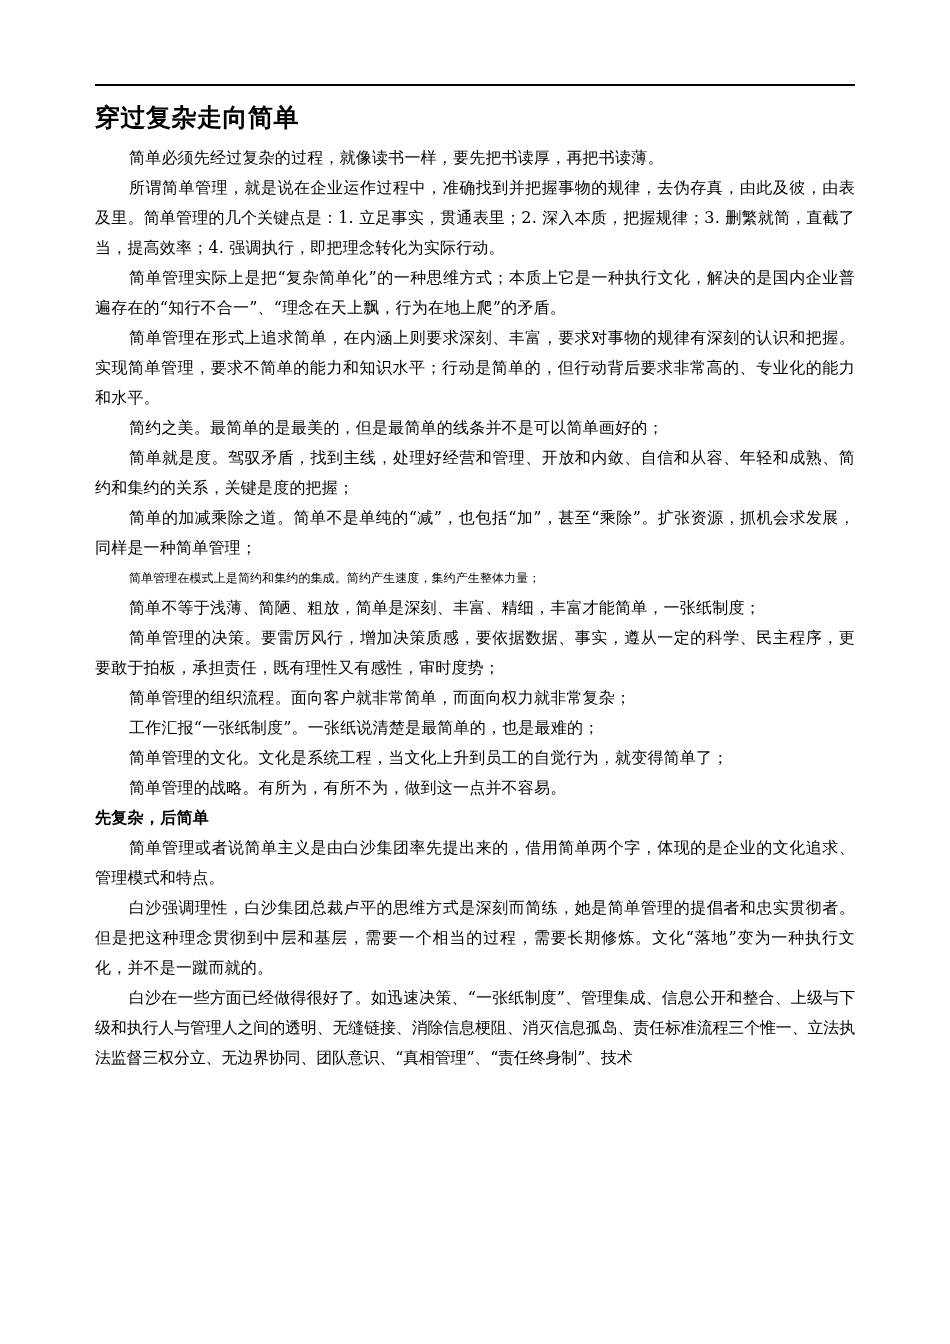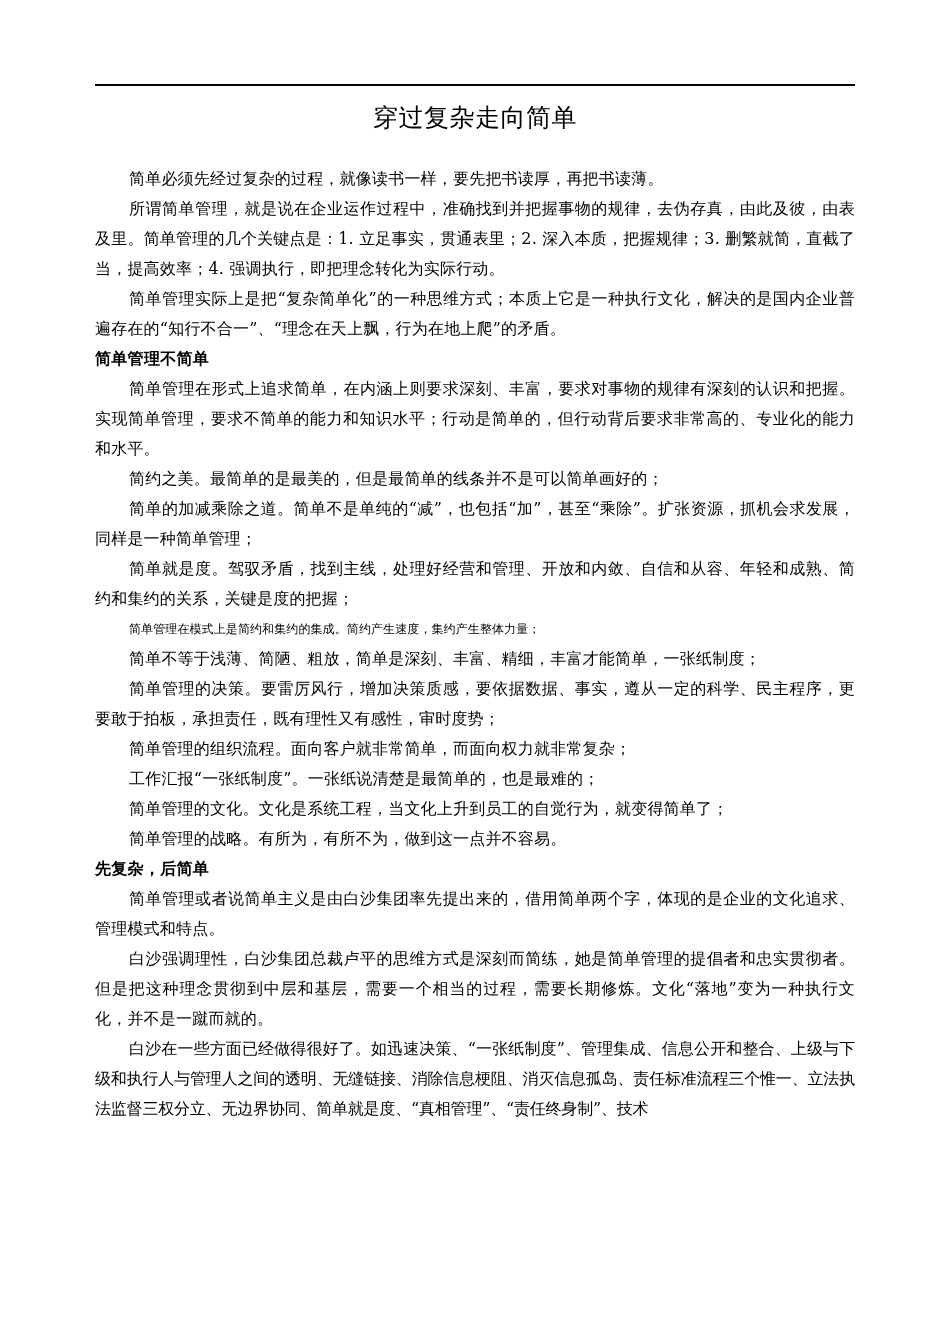--- a/index.html
+++ b/index.html
@@ -37,27 +37,27 @@
   .content {
     position: absolute;
     left: 95px;
     top: 100px;
     width: 760px;
   }
 
   
   .doc-title {
     font-family: "DejaVu Serif", "Liberation Serif", serif;
-    font-weight: normal;
+    font-weight: bold;
     font-size: 25px;
     line-height: 36px;
     letter-spacing: 0.5px;
-    margin: 0 0 28px 0;
+    margin: 0 0 7px 0;
     padding: 0;
-    text-align: center;
+    text-align: left;
   }
 
   
   .section-heading {
     font-family: "DejaVu Sans", "Liberation Sans", sans-serif;
     font-weight: bold;
     font-size: 16px;
     line-height: 30px;
     margin: 0;
     padding: 0;
@@ -96,32 +96,31 @@
   <div class="header-rule"></div>
 
   <div class="content">
 
     <h1 class="doc-title">穿过复杂走向简单</h1>
 
     <div id="body-blocks">
         <p class="para">简单必须先经过复杂的过程，就像读书一样，要先把书读厚，再把书读薄。</p>
         <p class="para">所谓简单管理，就是说在企业运作过程中，准确找到并把握事物的规律，去伪存真，由此及彼，由表及里。简单管理的几个关键点是：1. 立足事实，贯通表里；2. 深入本质，把握规律；3. 删繁就简，直截了当，提高效率；4. 强调执行，即把理念转化为实际行动。</p>
         <p class="para">简单管理实际上是把“复杂简单化”的一种思维方式；本质上它是一种执行文化，解决的是国内企业普遍存在的“知行不合一”、“理念在天上飘，行为在地上爬”的矛盾。</p>
-        <p class="section-heading">简单管理不简单</p>
         <p class="para">简单管理在形式上追求简单，在内涵上则要求深刻、丰富，要求对事物的规律有深刻的认识和把握。实现简单管理，要求不简单的能力和知识水平；行动是简单的，但行动背后要求非常高的、专业化的能力和水平。</p>
         <p class="para">简约之美。最简单的是最美的，但是最简单的线条并不是可以简单画好的；</p>
+        <p class="para">简单就是度。驾驭矛盾，找到主线，处理好经营和管理、开放和内敛、自信和从容、年轻和成熟、简约和集约的关系，关键是度的把握；</p>
         <p class="para">简单的加减乘除之道。简单不是单纯的“减”，也包括“加”，甚至“乘除”。扩张资源，抓机会求发展，同样是一种简单管理；</p>
-        <p class="para">简单就是度。驾驭矛盾，找到主线，处理好经营和管理、开放和内敛、自信和从容、年轻和成熟、简约和集约的关系，关键是度的把握；</p>
         <p class="para alt">简单管理在模式上是简约和集约的集成。简约产生速度，集约产生整体力量；</p>
         <p class="para">简单不等于浅薄、简陋、粗放，简单是深刻、丰富、精细，丰富才能简单，一张纸制度；</p>
         <p class="para">简单管理的决策。要雷厉风行，增加决策质感，要依据数据、事实，遵从一定的科学、民主程序，更要敢于拍板，承担责任，既有理性又有感性，审时度势；</p>
         <p class="para">简单管理的组织流程。面向客户就非常简单，而面向权力就非常复杂；</p>
         <p class="para">工作汇报“一张纸制度”。一张纸说清楚是最简单的，也是最难的；</p>
         <p class="para">简单管理的文化。文化是系统工程，当文化上升到员工的自觉行为，就变得简单了；</p>
         <p class="para">简单管理的战略。有所为，有所不为，做到这一点并不容易。</p>
         <p class="section-heading">先复杂，后简单</p>
         <p class="para">简单管理或者说简单主义是由白沙集团率先提出来的，借用简单两个字，体现的是企业的文化追求、管理模式和特点。</p>
         <p class="para">白沙强调理性，白沙集团总裁卢平的思维方式是深刻而简练，她是简单管理的提倡者和忠实贯彻者。但是把这种理念贯彻到中层和基层，需要一个相当的过程，需要长期修炼。文化“落地”变为一种执行文化，并不是一蹴而就的。</p>
-        <p class="para tight">白沙在一些方面已经做得很好了。如迅速决策、“一张纸制度”、管理集成、信息公开和整合、上级与下级和执行人与管理人之间的透明、无缝链接、消除信息梗阻、消灭信息孤岛、责任标准流程三个惟一、立法执法监督三权分立、无边界协同、简单就是度、“真相管理”、“责任终身制”、技术</p>
+        <p class="para tight">白沙在一些方面已经做得很好了。如迅速决策、“一张纸制度”、管理集成、信息公开和整合、上级与下级和执行人与管理人之间的透明、无缝链接、消除信息梗阻、消灭信息孤岛、责任标准流程三个惟一、立法执法监督三权分立、无边界协同、团队意识、“真相管理”、“责任终身制”、技术</p>
       </div>
 
   </div>
 </div>
 
 </body></html>

